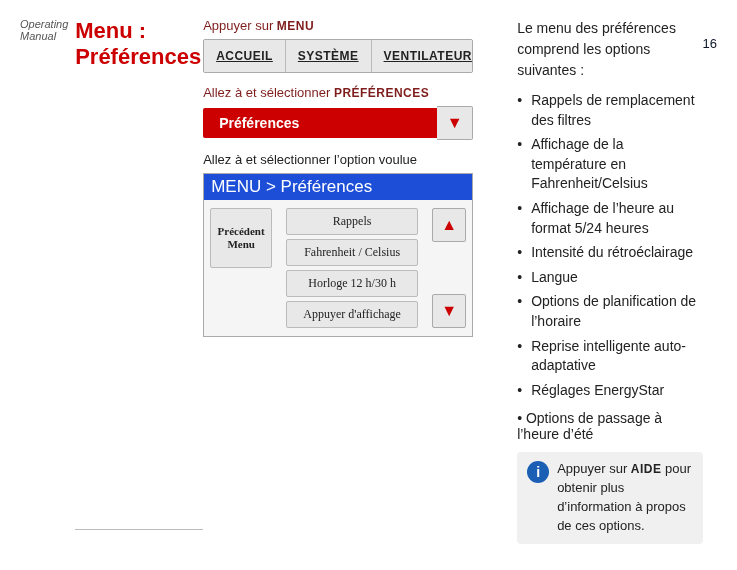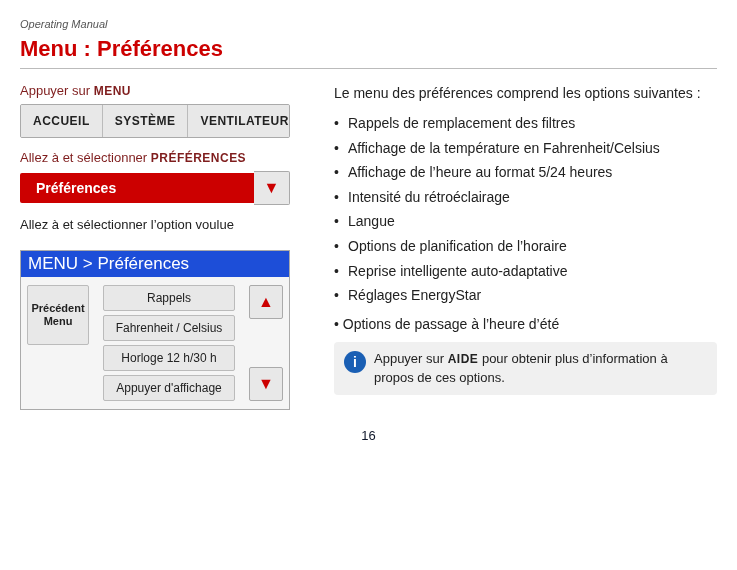--- a/index.html
+++ b/index.html
@@ -7,21 +7,21 @@
       font-family: Arial, Helvetica, sans-serif;
       background: #fff;
       width: 737px;
       min-height: 570px;
       font-size: 14px;
       color: #222;
     }
 
     .page {
       display: flex;
-      flex-direction: column;
+      flex-direction: row;
       padding: 18px 20px 18px 20px;
     }
 
     .top-label {
       font-size: 11px;
       font-style: italic;
       color: #555;
       margin-bottom: 6px;
     }
 
@@ -67,20 +67,21 @@
       display: flex;
       flex-direction: row;
       align-items: center;
       border: 1px solid #aaa;
       background: #e8e8e8;
       height: 34px;
       margin-bottom: 12px;
       border-radius: 2px;
       overflow: hidden;
       width: 270px;
+      text-decoration: underline;
     }
     .nav-btn {
       padding: 0 12px;
       height: 100%;
       display: flex;
       align-items: center;
       font-size: 12px;
       font-weight: bold;
       color: #222;
       border-right: 1px solid #bbb;
@@ -120,41 +121,42 @@
     }
     .arrow-btn-down::after {
       content: '▼';
       font-size: 16px;
       color: #c00;
     }
 
     
     .go-label {
       font-size: 13px;
-      margin-bottom: 18px;
+      margin-bottom: 6px;
     }
 
     
     .menu-panel {
       border: 1px solid #aaa;
       width: 270px;
       background: #f5f5f5;
     }
     .menu-panel-header {
       background: #1d4ed8;
       color: #fff;
       font-size: 17px;
       padding: 3px 7px;
       font-weight: normal;
     }
     .menu-panel-body {
       display: flex;
       flex-direction: row;
       padding: 8px 6px;
       gap: 14px;
+      font-family: Liberation Serif, serif;
     }
     .prev-menu-btn {
       width: 62px;
       height: 60px;
       background: #e8e8e8;
       border: 1px solid #bbb;
       font-size: 11px;
       font-weight: bold;
       text-align: center;
       display: flex;

